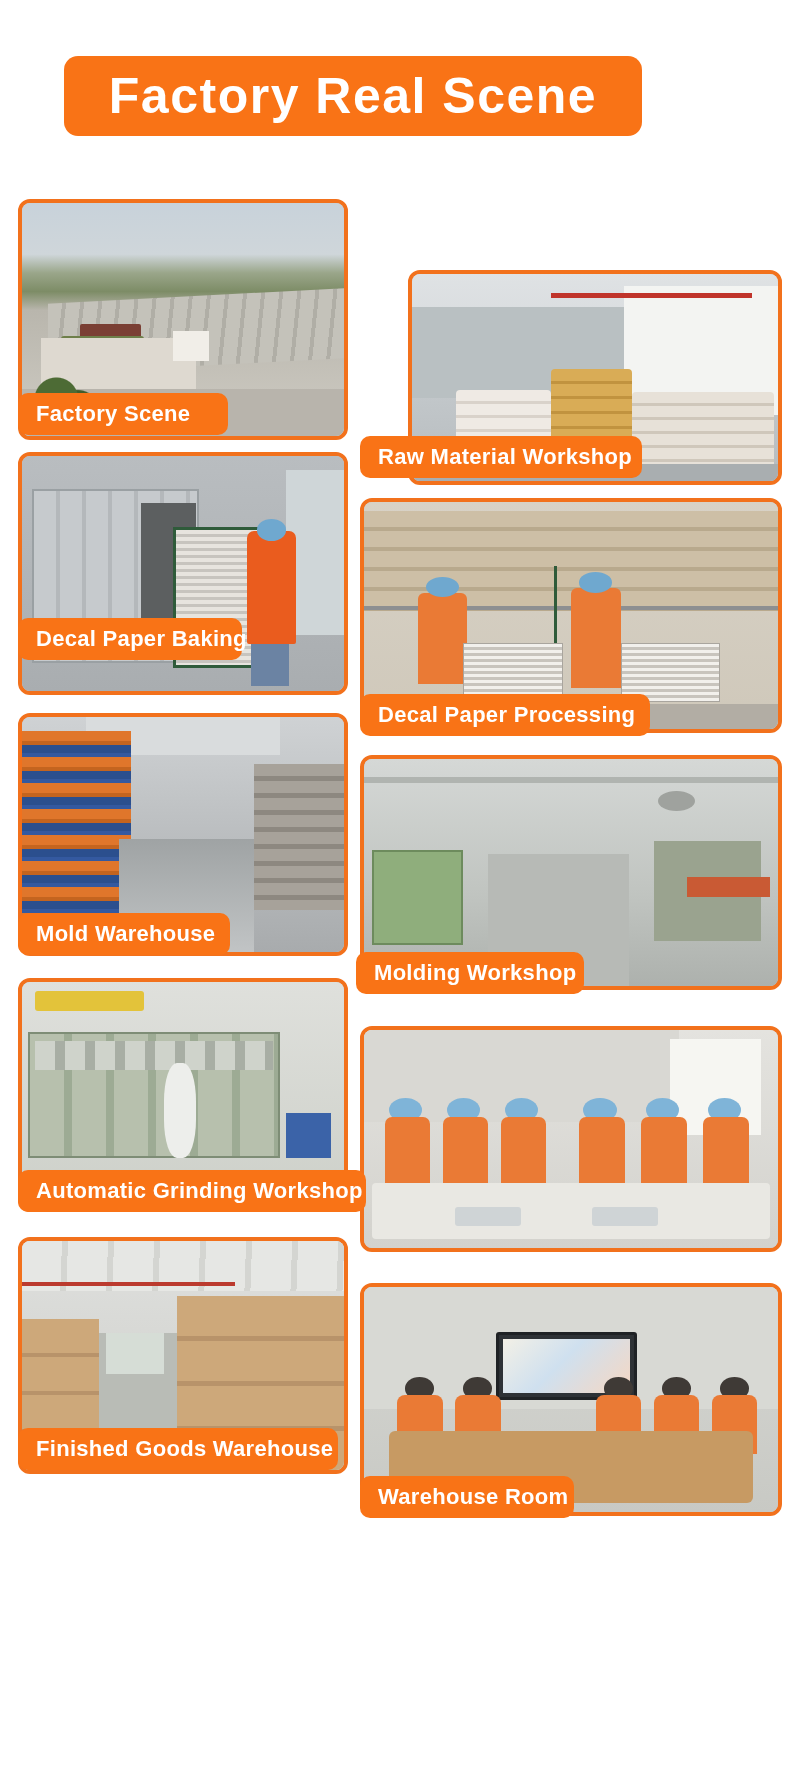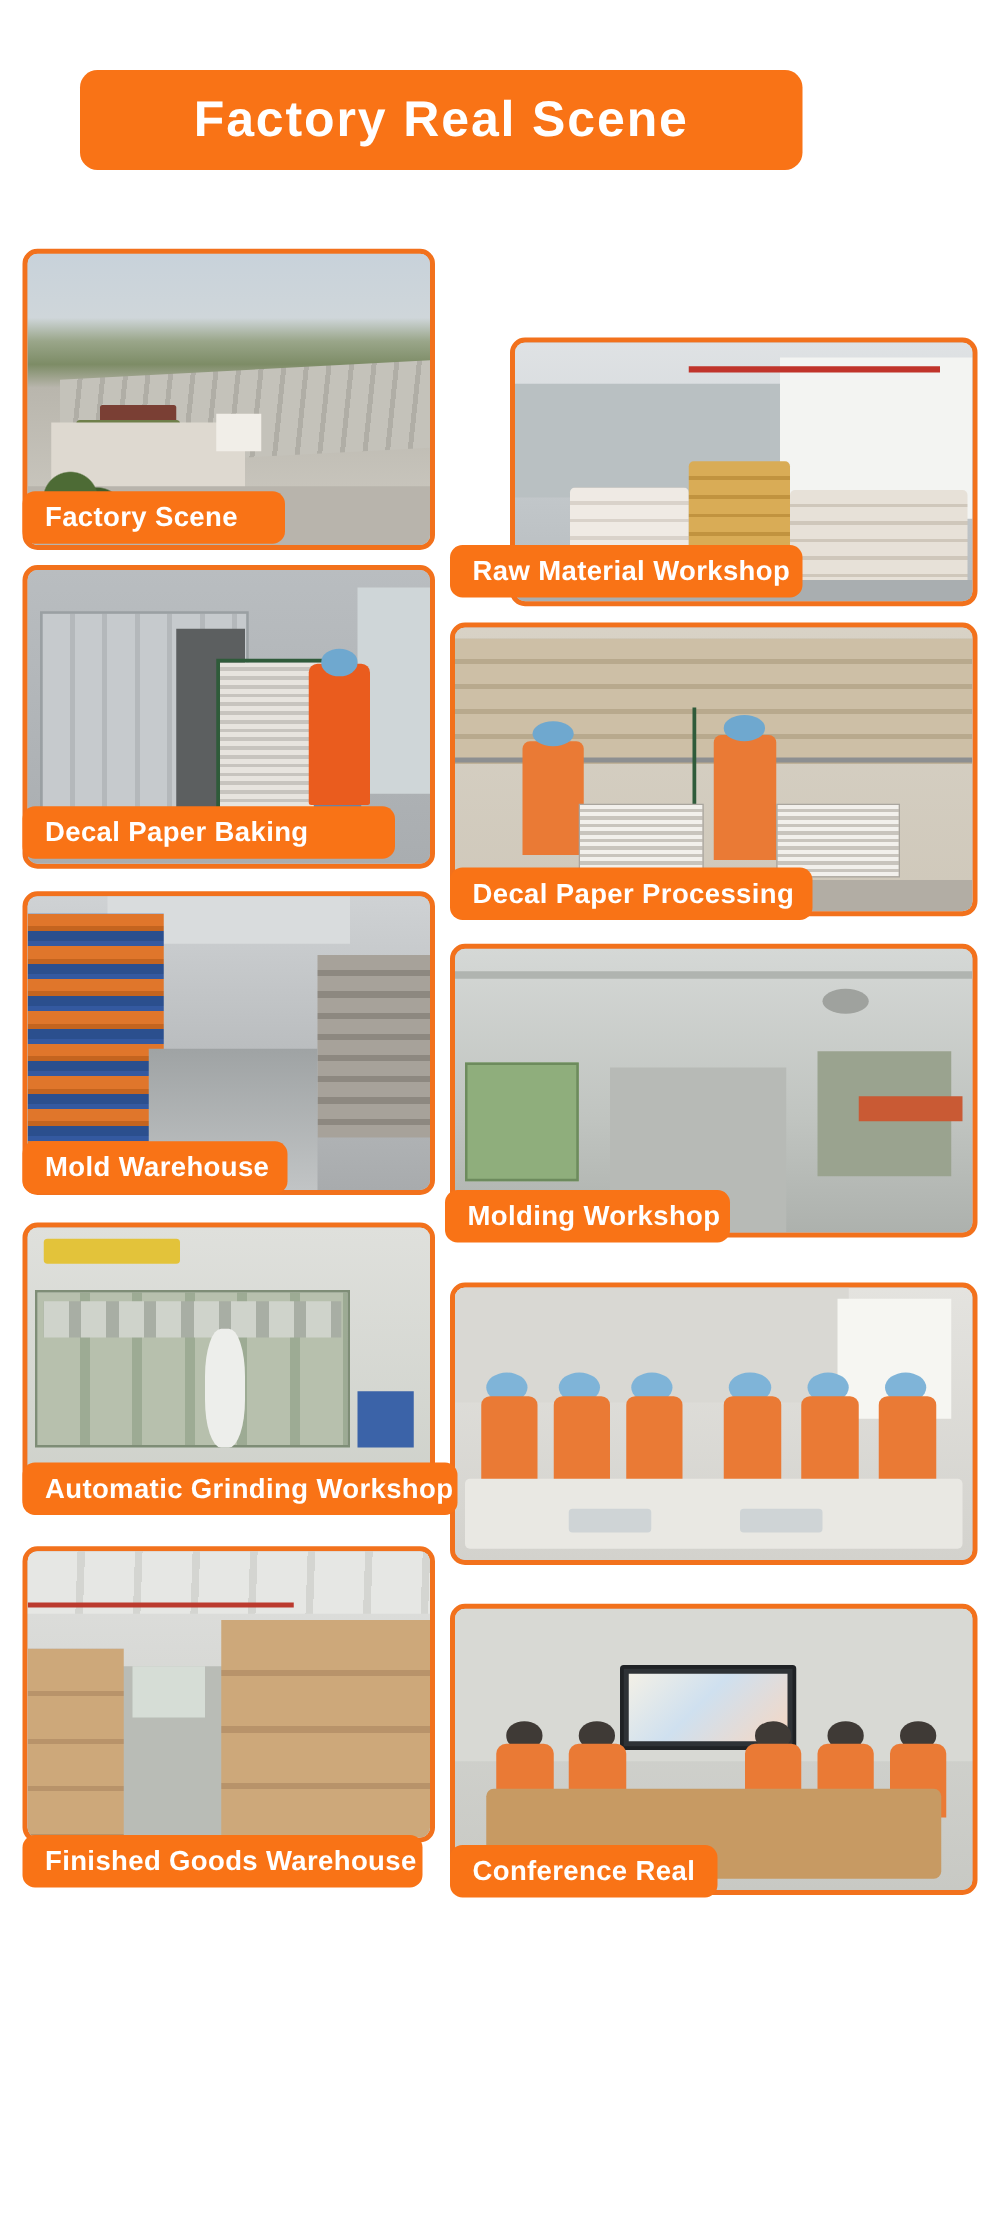--- a/index.html
+++ b/index.html
@@ -19,21 +19,21 @@
   .header-banner {
     position:absolute;
     left:64px; top:56px;
     width:578px; height:80px;
     background:#f97316;
     border-radius:14px;
     display:flex; align-items:center; justify-content:center;
   }
   .header-title {
     color:#ffffff;
-    font-size:40px;
+    font-size:50px;
     font-weight:700;
     letter-spacing:1.5px;
     line-height:1;
     white-space:nowrap;
   }
 
   
   .card {
     position:absolute;
     border:4px solid #f2711c;
@@ -236,21 +236,21 @@
     <div class="photo s3">
       <div class="oven"></div>
         <div class="door"></div>
         <div class="glass"></div>
       <div class="rack"></div>
         <div class="jeans"></div>
         <div class="worker"></div>
         <div class="head"></div>
     </div>
   </div>
-  <div class="label-pill" style="left:18px; top:645px; width:298px;">
+  <div class="label-pill" style="left:18px; top:618px; width:224px;">
     <span class="label-text">Decal Paper Baking</span>
   </div>
 
   <div class="card" style="left:360px; top:498px; width:422px; height:235px;">
     <div class="photo s4">
       <div class="shelf"></div>
         <div class="shelfbar"></div>
         <div class="rackg"></div>
       <div class="w1"></div>
         <div class="w1h"></div>
@@ -330,21 +330,21 @@
   <div class="card" style="left:18px; top:1237px; width:330px; height:237px;">
     <div class="photo s9">
       <div class="ceil"></div>
         <div class="redln"></div>
         <div class="aisle"></div>
       <div class="far"></div>
         <div class="boxL"></div>
         <div class="boxR"></div>
     </div>
   </div>
-  <div class="label-pill" style="left:18px; top:1428px; width:320px;margin-top:40px;">
+  <div class="label-pill" style="left:18px; top:1428px; width:320px;">
     <span class="label-text">Finished Goods Warehouse</span>
   </div>
 
   <div class="card" style="left:360px; top:1283px; width:422px; height:233px;">
     <div class="photo s10">
       <div class="wall"></div>
       <div class="tv">
           <div class="tvimg"></div>
         </div>
       <div class="d1"></div>
@@ -354,16 +354,16 @@
         <div class="d5"></div>
       <div class="q1"></div>
         <div class="q2"></div>
         <div class="q3"></div>
       <div class="q4"></div>
         <div class="q5"></div>
       <div class="table"></div>
     </div>
   </div>
   <div class="label-pill" style="left:360px; top:1476px; width:214px;">
-    <span class="label-text">Conference Real</span>
+    <span class="label-text">Warehouse Room</span>
   </div>
 
 </div>
 
 </body></html>

